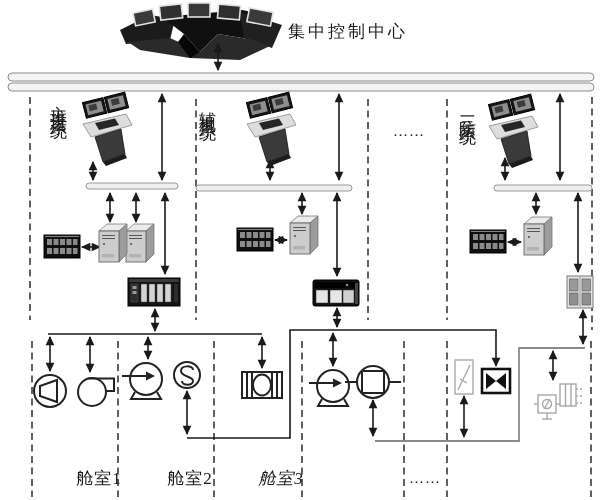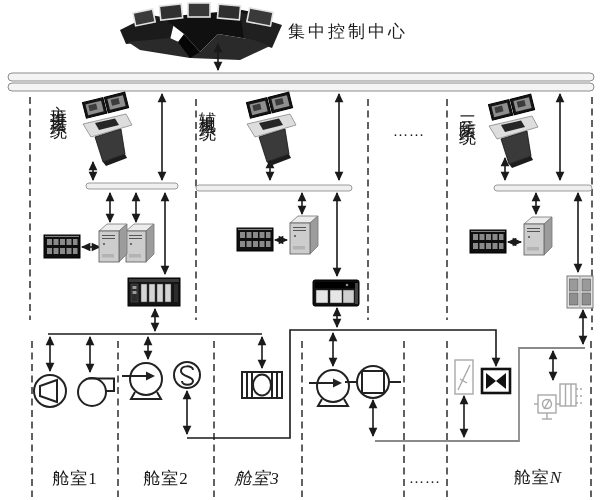--- a/index.html
+++ b/index.html
@@ -2,21 +2,21 @@
 <html><head>
 <meta charset="utf-8">
 <style>
   html,body{margin:0;padding:0;background:#fff;}
   #stage{position:relative;width:602px;height:500px;background:#fff;overflow:hidden;
          font-family:"Liberation Serif","DejaVu Serif",serif;color:#1a1a1a;}
   #stage svg{position:absolute;left:0;top:0;}
   .lbl{position:absolute;white-space:nowrap;}
   .title{font-size:17px;letter-spacing:3px;}
   .vlab{writing-mode:vertical-rl;text-orientation:upright;font-size:17px;letter-spacing:4px;line-height:1;}
-  .cab{font-size:17px;text-align:center;letter-spacing:1px;}
+  .cab{font-size:17px;text-align:center;letter-spacing:1px;margin-left:24px;}
   .dots{font-size:15px;letter-spacing:1px;}
   
   .c{stroke:#1a1a1a;stroke-width:1.6;fill:none;}
   .dbl{marker-start:url(#ah);marker-end:url(#ah);}
   .end{marker-end:url(#ah);}
   .dash{stroke:#3a3a3a;stroke-width:1.6;stroke-dasharray:7 4.5;fill:none;}
   .gray{stroke:#8a8a8a;stroke-width:1.8;}
   .bus{fill:#f4f4f4;stroke:#8c8c8c;stroke-width:1;}
   .bar{fill:#efefef;stroke:#9a9a9a;stroke-width:1;}
   .eq{stroke:#222;stroke-width:2;fill:none;}
@@ -287,15 +287,14 @@
   <div class="lbl vlab" style="left:50px;top:92px;">主推进系统</div>
   <div class="lbl vlab" style="left:199px;top:98px;">辅机系统</div>
   <div class="lbl vlab" style="left:459px;top:102px;">三防系统</div>
 
   <div class="lbl dots" style="left:384px;top:123px;width:50px;text-align:center;">……</div>
   <div class="lbl dots" style="left:400px;top:470px;width:50px;text-align:center;">……</div>
 
   <div class="lbl cab" style="left:45px;top:467px;width:60px;">舱室1</div>
   <div class="lbl cab" style="left:136px;top:467px;width:60px;text-align:center;">舱室2</div>
   <div class="lbl cab" style="left:227px;top:467px;width:60px;font-style:italic;">舱室3</div>
-  <div class="lbl cab" style="left:505px;top:466px;width:66px;"><span>舱室</span><i>N</i></div>
 
 </div>
 
 </body></html>

